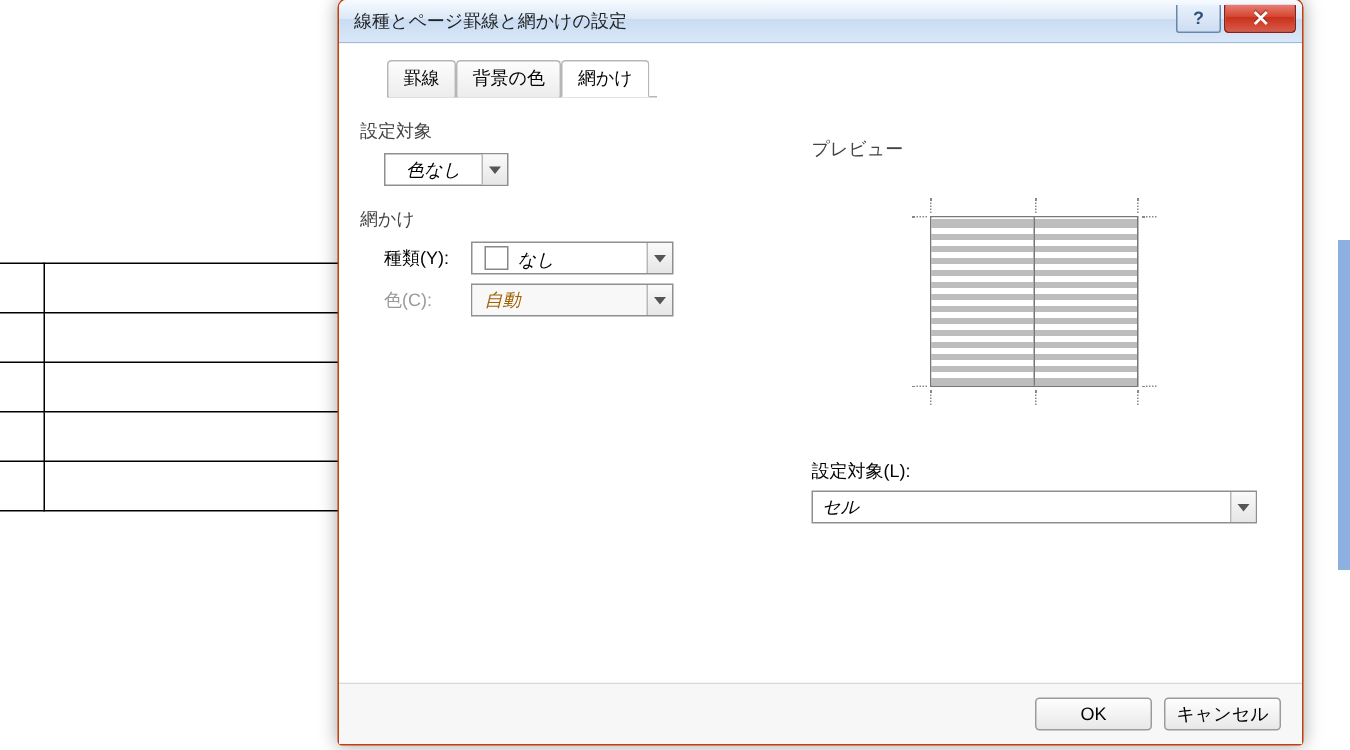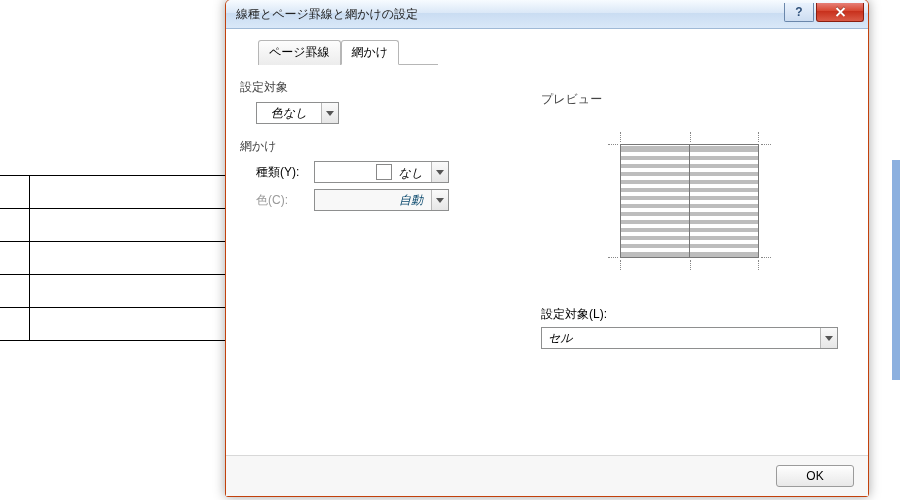--- a/index.html
+++ b/index.html
@@ -132,33 +132,33 @@
     min-width: 48px;
     text-align: center;
     font-style: italic;
   }
   .combo .arrow {
     width: 16px;
     border-left: 1px solid #b7b7b7;
     background: linear-gradient(#fafafa,#e6e6e6);
     display:flex; align-items:center; justify-content:center;
   }
-  .combo.disabled { color:#0c4a6e; }
+  .combo.disabled { color:#a16207; }
   .combo.disabled .val { background:#f8f8f8; }
   .caret {
     width:0;height:0;border-left:4px solid transparent;border-right:4px solid transparent;border-top:5px solid #555;
   }
 
   .form-row {
     display:flex; align-items:center;
     margin: 6px 0 6px 16px;
   }
   .form-row .lbl { width: 58px; }
   .form-row .lbl.disabled { color:#9a9a9a; }
-  .combo.wide .val { min-width: 100px; text-align:right; }
+  .combo.wide .val { min-width: 100px; text-align:left; }
   .swatch-none {
     display:inline-block; width:14px;height:14px;
     border:1px solid #888; background:#fff;
     margin-right:6px; vertical-align:-3px;
   }
 
   
   .fs {
     border: none;
     margin: 16px; padding: 0;
@@ -263,21 +263,22 @@
     <div class="tb-btn tb-close" style="margin-right:4px">
       <svg width="11" height="10" viewBox="0 0 10 10">
           <path d="M1 1 L9 9 M9 1 L1 9" stroke="#fff" stroke-width="1.8"></path>
         </svg>
     </div>
   </div>
 
   <div class="client">
 
     <div class="tabs">
-      <div class="tab">ページ罫線</div>
+      <div class="tab">罫線</div>
+      <div class="tab">背景の色</div>
       <div class="tab active">網かけ</div>
     </div>
 
     <div class="content">
       <div class="leftcol">
         <div class="section-label">設定対象</div>
         <div class="bgcolor-row">
           <div class="combo">
             <span class="val">色なし</span>
             <span class="arrow">
@@ -341,14 +342,15 @@
                 </span>
             </div>
           </div>
         </div>
       </div>
     </div>
   </div>
 
   <div class="buttonbar">
     <button class="btn">OK</button>
+    <button class="btn">キャンセル</button>
   </div>
 </div>
 
 </body></html>

